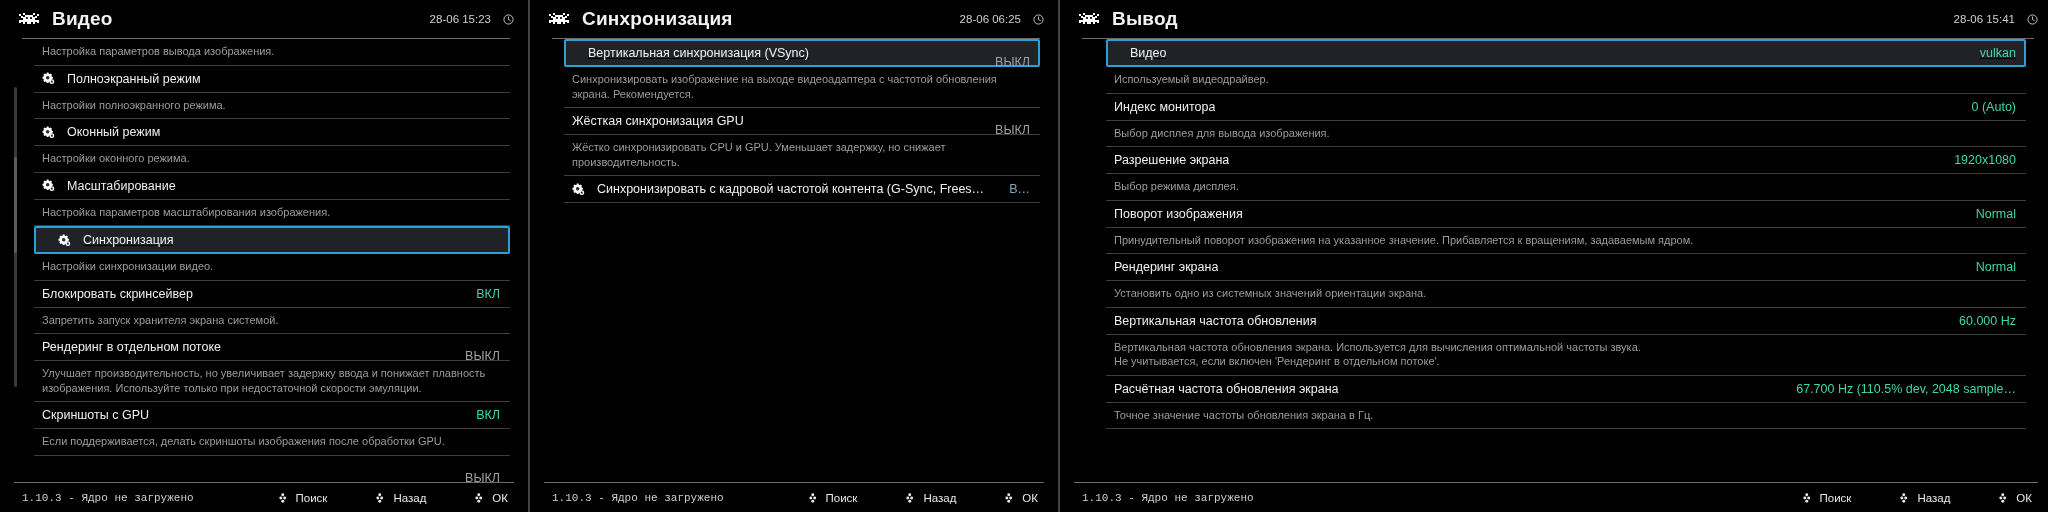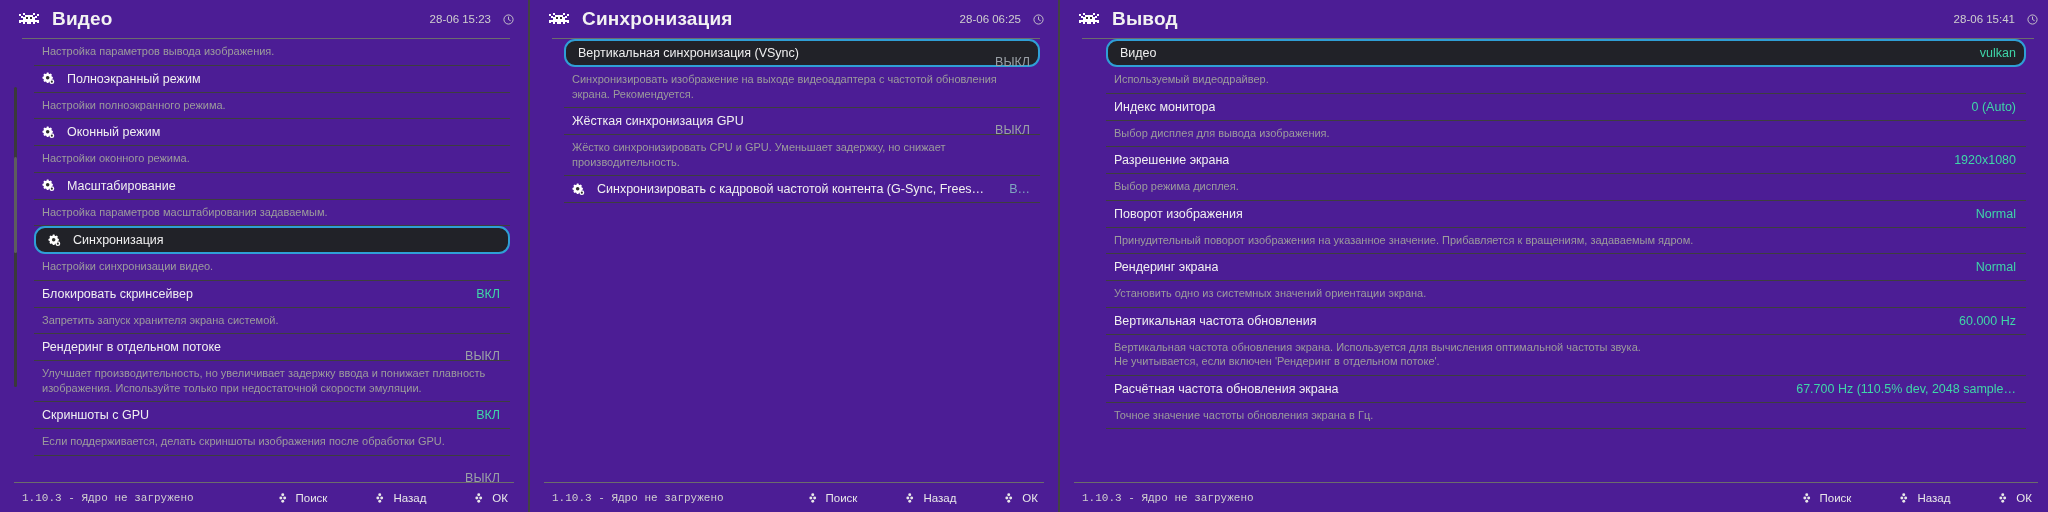--- a/index.html
+++ b/index.html
@@ -7,21 +7,21 @@
     width:2048px; height:512px; overflow:hidden;
     background:#2d2d2d;
     font-family:"Liberation Sans","DejaVu Sans",sans-serif;
     -webkit-font-smoothing:antialiased;
   }
   .screen{ display:flex; width:2048px; height:512px; }
 
   .panel{
     position:relative;
     height:512px;
-    background:#4c1d95;
+    background:#000000;
     display:flex; flex-direction:column;
     overflow:hidden;
     flex:0 0 auto;
     justify-content:center;
   }
   .panel.p1{ width:528px; }
   .panel.p2{ width:528px; }
   .panel.p3{ width:992px; }
 
   .panel-sep{
@@ -72,23 +72,24 @@
   .row{
     position:relative;
     display:flex; align-items:center;
     height:27px;
     padding:0 10px 0 8px;
     border-bottom:1px solid #3e3e3e;
   }
   .row.sel{
     background:#212228;
     border:2px solid #2f9fd6;
-    border-radius:11px;
+    border-radius:2px;
     height:28px;
-    padding:0 8px 0 12px;
+    padding:0 8px 0 22px;
+    text-decoration:underline;
   }
   .row .gear{ width:13px; height:13px; flex:0 0 13px; margin-right:12px; }
   .row .rlabel{
     color:#f0f0f0;
     font-size:12.5px;
     white-space:nowrap;
     overflow:hidden;
     text-overflow:ellipsis;
   }
   .row .rvalue{
@@ -211,21 +212,21 @@
           <svg class="gear" viewBox="0 0 14 14">
 <g fill="#ffffff">
 <path d="M5.2 0.6 h1.8 l.35 1.2 a3.3 3.3 0 0 1 1.0 .42 l1.08-.6 1.27 1.27 -.6 1.08 a3.3 3.3 0 0 1 .42 1.0 l1.2 .35 v1.8 l-1.2 .35 a3.3 3.3 0 0 1-.42 1.0 l.6 1.08 -1.27 1.27 -1.08-.6 a3.3 3.3 0 0 1-1.0 .42 l-.35 1.2 h-1.8 l-.35-1.2 a3.3 3.3 0 0 1-1.0-.42 l-1.08 .6 -1.27-1.27 .6-1.08 a3.3 3.3 0 0 1-.42-1.0 l-1.2-.35 v-1.8 l1.2-.35 a3.3 3.3 0 0 1 .42-1.0 l-.6-1.08 1.27-1.27 1.08 .6 a3.3 3.3 0 0 1 1.0-.42 z"></path>
 </g>
 <circle cx="6.1" cy="6.1" r="1.9" fill="#2d2d2d"></circle>
 <circle cx="10.6" cy="10.4" r="2.6" fill="#ffffff"></circle>
 <circle cx="10.6" cy="10.4" r="1.15" fill="#2d2d2d"></circle>
 </svg>
           <span class="rlabel">Масштабирование</span>
         </div>
-        <div class="sub">Настройка параметров масштабирования задаваемым.</div>
+        <div class="sub">Настройка параметров масштабирования изображения.</div>
         <div class="row sel">
           <svg class="gear" viewBox="0 0 14 14">
 <g fill="#ffffff">
 <path d="M5.2 0.6 h1.8 l.35 1.2 a3.3 3.3 0 0 1 1.0 .42 l1.08-.6 1.27 1.27 -.6 1.08 a3.3 3.3 0 0 1 .42 1.0 l1.2 .35 v1.8 l-1.2 .35 a3.3 3.3 0 0 1-.42 1.0 l.6 1.08 -1.27 1.27 -1.08-.6 a3.3 3.3 0 0 1-1.0 .42 l-.35 1.2 h-1.8 l-.35-1.2 a3.3 3.3 0 0 1-1.0-.42 l-1.08 .6 -1.27-1.27 .6-1.08 a3.3 3.3 0 0 1-.42-1.0 l-1.2-.35 v-1.8 l1.2-.35 a3.3 3.3 0 0 1 .42-1.0 l-.6-1.08 1.27-1.27 1.08 .6 a3.3 3.3 0 0 1 1.0-.42 z"></path>
 </g>
 <circle cx="6.1" cy="6.1" r="1.9" fill="#2d2d2d"></circle>
 <circle cx="10.6" cy="10.4" r="2.6" fill="#ffffff"></circle>
 <circle cx="10.6" cy="10.4" r="1.15" fill="#2d2d2d"></circle>
 </svg>
           <span class="rlabel">Синхронизация</span>

